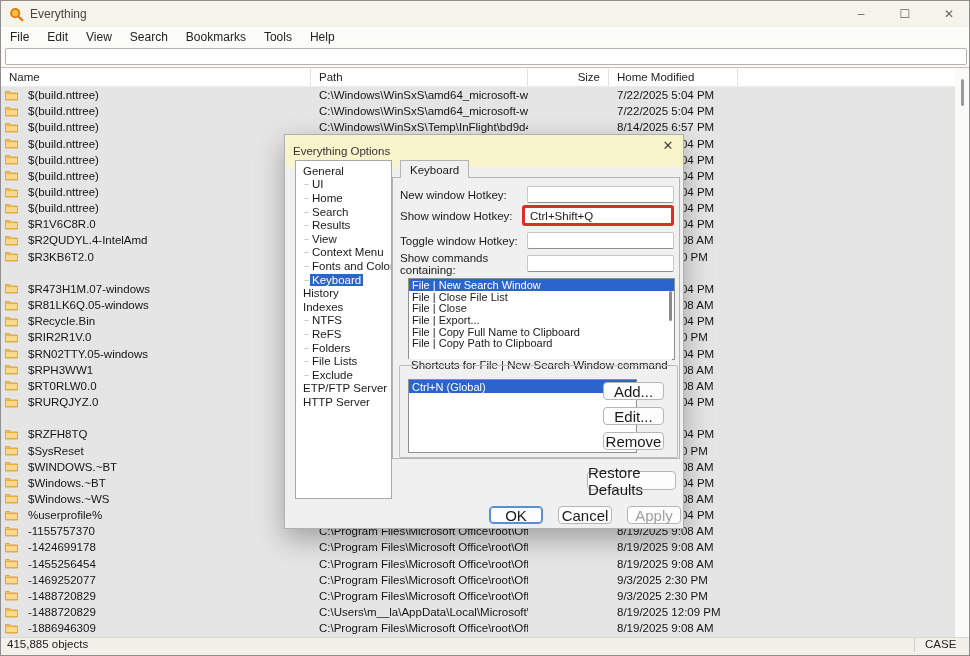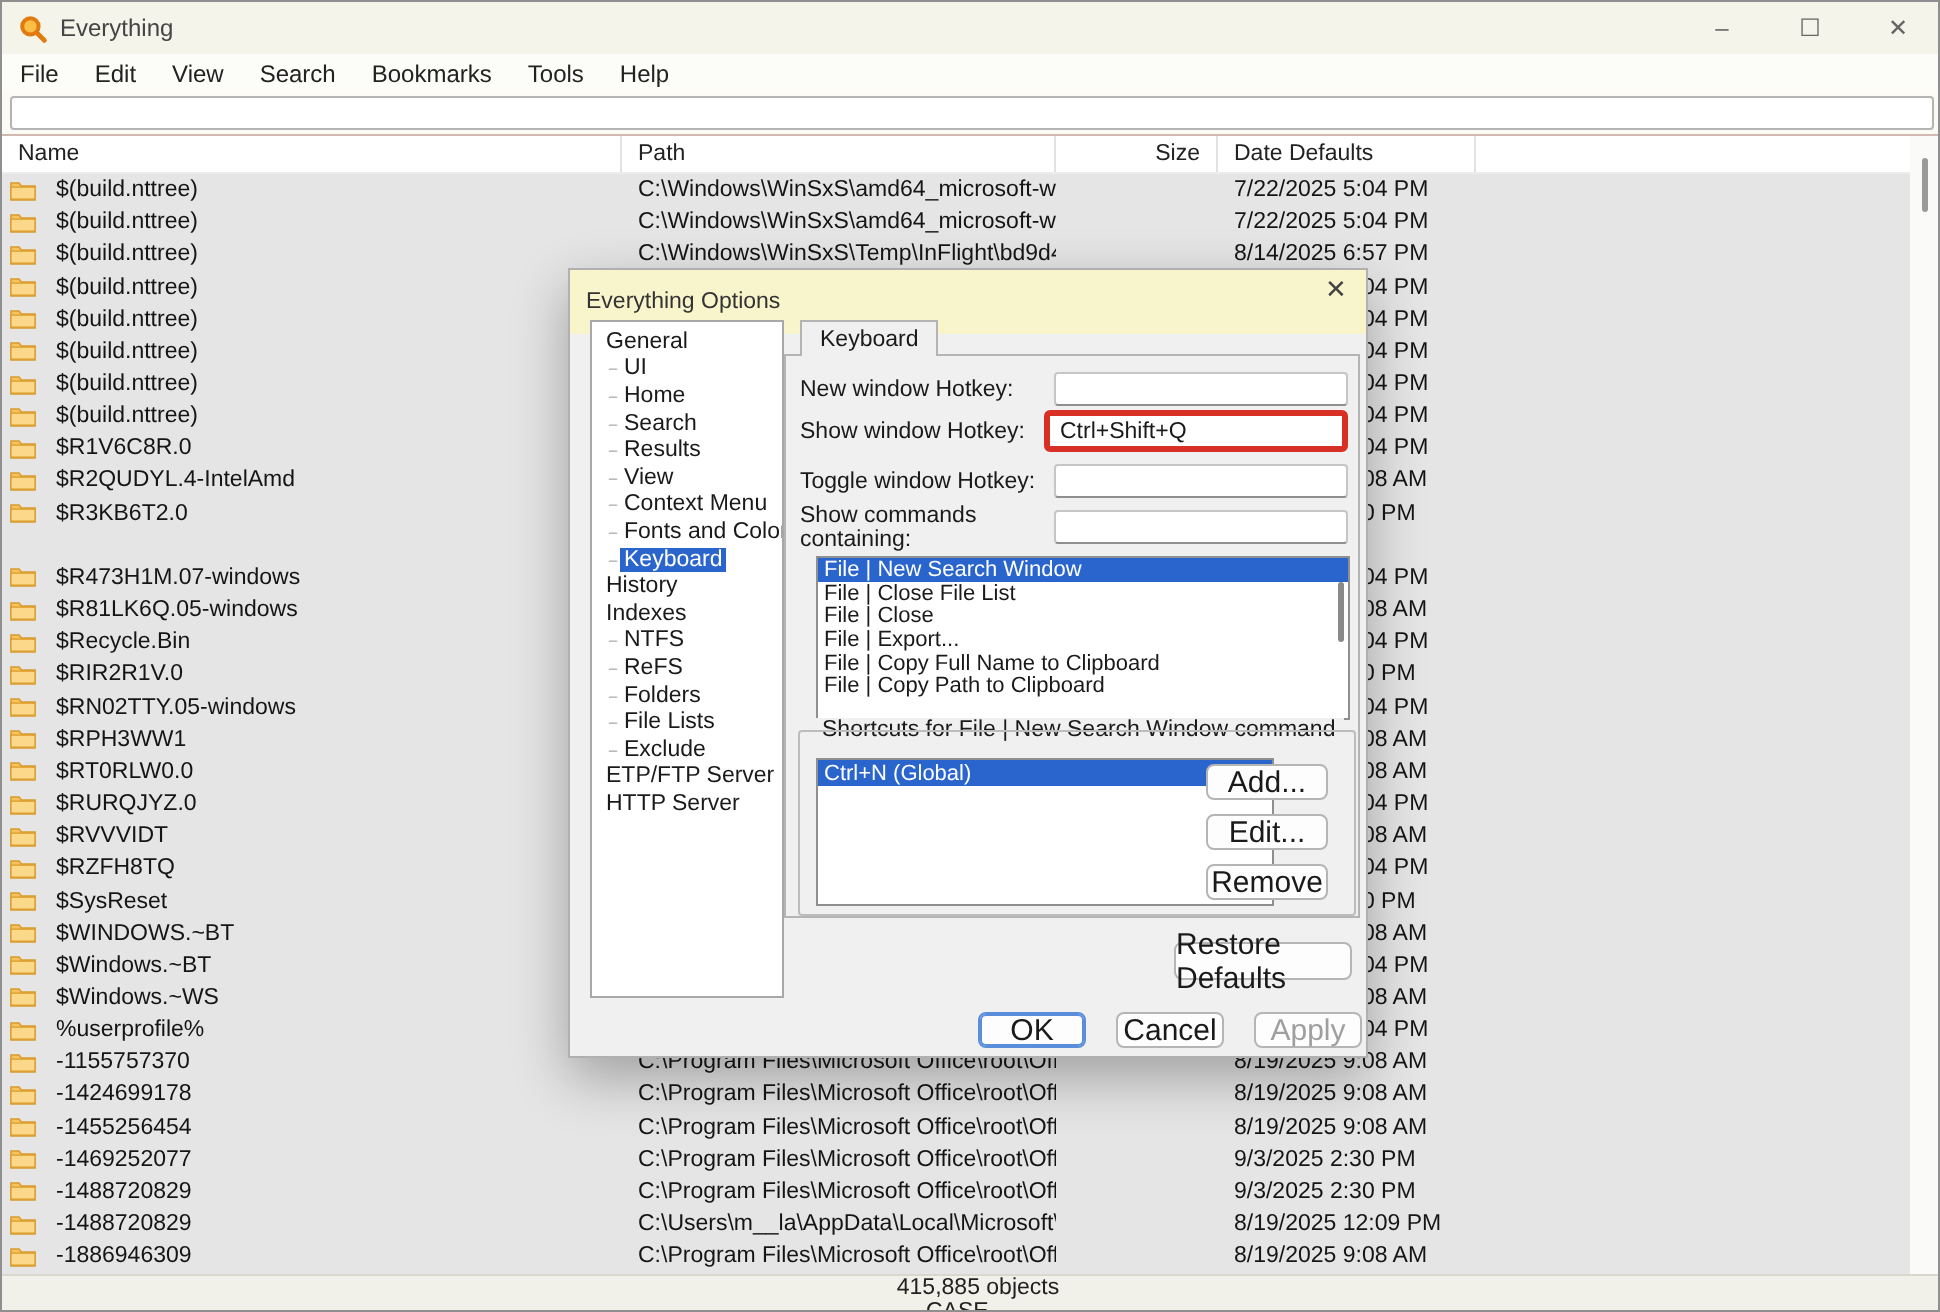--- a/index.html
+++ b/index.html
@@ -49,22 +49,22 @@
   .lrow { display:flex; height:16.17px; align-items:center; white-space:nowrap; }
   .c-name { width:310px; display:flex; align-items:center; padding-left:4px; overflow:hidden; }
   .c-name svg { margin-right:5px; flex:0 0 auto; }
   .c-path { width:217px; padding-left:8px; overflow:hidden; }
   .c-size { width:81px; text-align:right; padding-right:8px; }
   .c-date { flex:1; padding-left:8px; overflow:visible; }
   .vscroll { position:absolute; right:0; top:67px; width:14px; height:569px; background:#fafaf8; }
   .vthumb { position:absolute; right:5px; top:11px; width:3px; height:27px; background:#9a9a9a; border-radius:2px; }
   .statusbar {
     position:absolute; left:0; top:636px; width:970px; height:20px;
-    background:#f1f0e9; border-top:1px solid #d9d8d0; display:flex; align-items:center;
-    font-size:11.5px; color:#222;flex-direction:column;
+    background:#f1f0e9; border-top:1px solid #d9d8d0; display:flex; align-items:flex-start;
+    font-size:11.5px; color:#222;
   }
   .status-left { padding-left:6px; flex:1; }
   .status-sep { width:1px; height:14px; background:#cfcec6; margin-right:10px; }
   .status-case { width:46px; }
   
   .dialog {
     position:absolute; left:283px; top:133px; width:400px; height:395px;
     background:#f0f0f0; border:1px solid #b0b0b0;
     box-shadow:0 10px 26px rgba(0,0,0,.30); font-size:11.5px; color:#1a1a1a;
   }
@@ -162,21 +162,21 @@
   </div>
 
 <div class="searchrow">
   <input class="searchbox" value="" style="">
 </div>
 
 <div class="listheader" id="listheader">
     <div class="hcell hc0">Name</div>
     <div class="hcell hc1">Path</div>
     <div class="hcell hc2">Size</div>
-    <div class="hcell hc3">Date Defaults</div>
+    <div class="hcell hc3">Home Modified</div>
     <div class="hcell hc4"></div>
   </div>
 
 <div class="listview" id="listview">
     <div class="lrow">
       <div class="c-name">
         <span style="display: flex; margin-right: 5px;">
           <svg width="13" height="11" viewBox="0 0 13 11">
             <path d="M0.5 1.5 h4 l1.2 1.5 h6.8 v7 h-12 z" fill="#f7c35c" stroke="#d99b2b" stroke-width="0.8"></path>
             <path d="M0.5 3.6 h12 v5.9 h-12 z" fill="#fcd98a" stroke="#d99b2b" stroke-width="0.6"></path>
@@ -439,29 +439,20 @@
             <path d="M0.5 3.6 h12 v5.9 h-12 z" fill="#fcd98a" stroke="#d99b2b" stroke-width="0.6"></path>
           </svg>
         </span>
         <div style="overflow: hidden; white-space: nowrap;">$RURQJYZ.0</div>
       </div>
       <div class="c-path"></div>
       <div class="c-size"></div>
       <div class="c-date">7/22/2025 5:04 PM</div>
     </div>
     <div class="lrow">
-      <div class="c-name">
-        <span style="display: flex; margin-right: 5px;">
-          <svg width="13" height="11" viewBox="0 0 13 11">
-            <path d="M0.5 1.5 h4 l1.2 1.5 h6.8 v7 h-12 z" fill="#f7c35c" stroke="#d99b2b" stroke-width="0.8"></path>
-            <path d="M0.5 3.6 h12 v5.9 h-12 z" fill="#fcd98a" stroke="#d99b2b" stroke-width="0.6"></path>
-          </svg>
-        </span>
-        <div style="overflow: hidden; white-space: nowrap;">$RVVVIDT</div>
-      </div>
       <div class="c-path"></div>
       <div class="c-size"></div>
       <div class="c-date">8/19/2025 9:08 AM</div>
     </div>
     <div class="lrow">
       <div class="c-name">
         <span style="display: flex; margin-right: 5px;">
           <svg width="13" height="11" viewBox="0 0 13 11">
             <path d="M0.5 1.5 h4 l1.2 1.5 h6.8 v7 h-12 z" fill="#f7c35c" stroke="#d99b2b" stroke-width="0.8"></path>
             <path d="M0.5 3.6 h12 v5.9 h-12 z" fill="#fcd98a" stroke="#d99b2b" stroke-width="0.6"></path>

